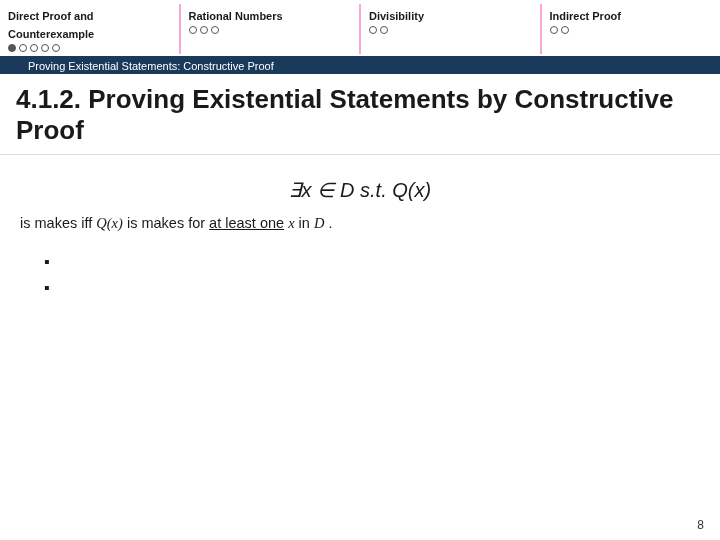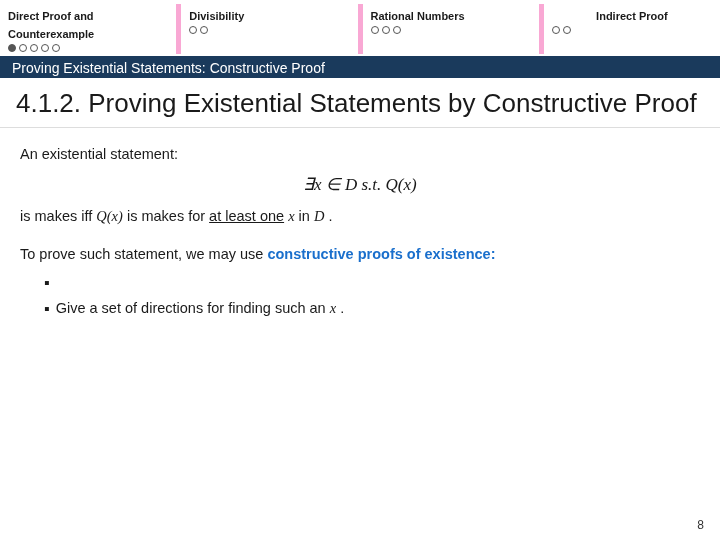--- a/index.html
+++ b/index.html
@@ -18,25 +18,24 @@
       flex-direction: row;
       width: 100%;
       background: #fff;
       border-bottom: 2px solid #1a3a5c;
       padding: 4px 0 2px 0;
     }
 
     .nav-section {
       flex: 1;
       padding: 2px 8px;
-      border-right: 5px solid #f9a8d4;
+      border-right: 2px solid #f9a8d4;
     }
     .nav-section:last-child {
       border-right: none;
-      text-align: center;
     }
 
     .nav-section-title {
       font-size: 11px;
       font-weight: bold;
       color: #1a1a1a;
       line-height: 1.3;
     }
 
     .nav-dots {
@@ -55,29 +54,29 @@
       display: inline-block;
     }
     .dot.filled {
       background: #555;
     }
 
     
     .subtitle-bar {
       background: #1a3a5c;
       color: #fff;
-      font-size: 14px;
-      padding: 2px 12px;
+      font-size: 11px;
+      padding: 2px 28px;
       font-weight: normal;
     }
 
     
     .main-title {
       font-size: 26px;
-      font-weight: normal;
+      font-weight: bold;
       color: #1a1a1a;
       padding: 10px 16px 8px 16px;
       border-bottom: 1px solid #ddd;
       line-height: 1.2;
     }
 
     
     .content {
       padding: 14px 20px 10px 20px;
       font-size: 14.5px;
@@ -152,30 +151,30 @@
     <span class="nav-section-title">Direct Proof and Counterexample</span>
     <div class="nav-dots">
       <span class="dot filled"></span>
       <span class="dot"></span>
       <span class="dot"></span>
       <span class="dot"></span>
       <span class="dot"></span>
     </div>
   </div>
   <div class="nav-section">
+    <span class="nav-section-title">Rational Numbers</span>
+    <div class="nav-dots">
+      <span class="dot"></span>
+      <span class="dot"></span>
+      <span class="dot"></span>
+    </div>
+  </div>
+  <div class="nav-section">
     <span class="nav-section-title">Divisibility</span>
     <div class="nav-dots">
-      <span class="dot"></span>
-      <span class="dot"></span>
-    </div>
-  </div>
-  <div class="nav-section">
-    <span class="nav-section-title">Rational Numbers</span>
-    <div class="nav-dots">
-      <span class="dot"></span>
       <span class="dot"></span>
       <span class="dot"></span>
     </div>
   </div>
   <div class="nav-section">
     <span class="nav-section-title">Indirect Proof</span>
     <div class="nav-dots">
       <span class="dot"></span>
       <span class="dot"></span>
     </div>
@@ -184,57 +183,44 @@
 
 <div class="subtitle-bar">
   <span>Proving Existential Statements: Constructive Proof</span>
 </div>
 
 <div class="main-title">
   <span>4.1.2. Proving Existential Statements by Constructive Proof</span>
 </div>
 
 <div class="content">
-  <p>
-    <span>An existential statement:</span>
-  </p>
   <div class="math-block">
-    <span style="font-family:Liberation Serif, serif; font-style:italic; font-size:17px;">
+    <span style="font-family:Liberation Sans, sans-serif; font-style:italic; font-size:20px;">
       ∃<span style="font-style:italic;">x</span> ∈ <span style="font-style:italic;">D</span> s.t. <span style="font-style:italic;">Q</span>(<span style="font-style:italic;">x</span>)
     </span>
   </div>
   <p>
     <span>is makes iff </span>
     <span class="math-inline"><em>Q</em>(<em>x</em>)</span>
     <span> is makes for </span>
     <span class="underline">at least one</span>
     <span> </span>
     <span class="math-inline"><em>x</em></span>
     <span> in </span>
     <span class="math-inline"><em>D</em></span>
     <span>.</span>
   </p>
 
   <div class="section-gap">
-    <p>
-      <span>To prove such statement, we may use</span>
-      <span> </span>
-      <span class="blue">constructive proofs of existence:</span>
-    </p>
     <div class="bullet-list">
       <div class="bullet-item">
         <span class="bullet-marker">▪</span>
       </div>
       <div class="bullet-item">
         <span class="bullet-marker">▪</span>
-        <span>
-          <span>Give a set of directions for finding such an</span>
-          <span class="math-inline"> <em>x</em></span>
-          <span>.</span>
-        </span>
       </div>
     </div>
   </div>
 </div>
 
 <div class="page-number">
   <span>8</span>
 </div>
 
 </body></html>

